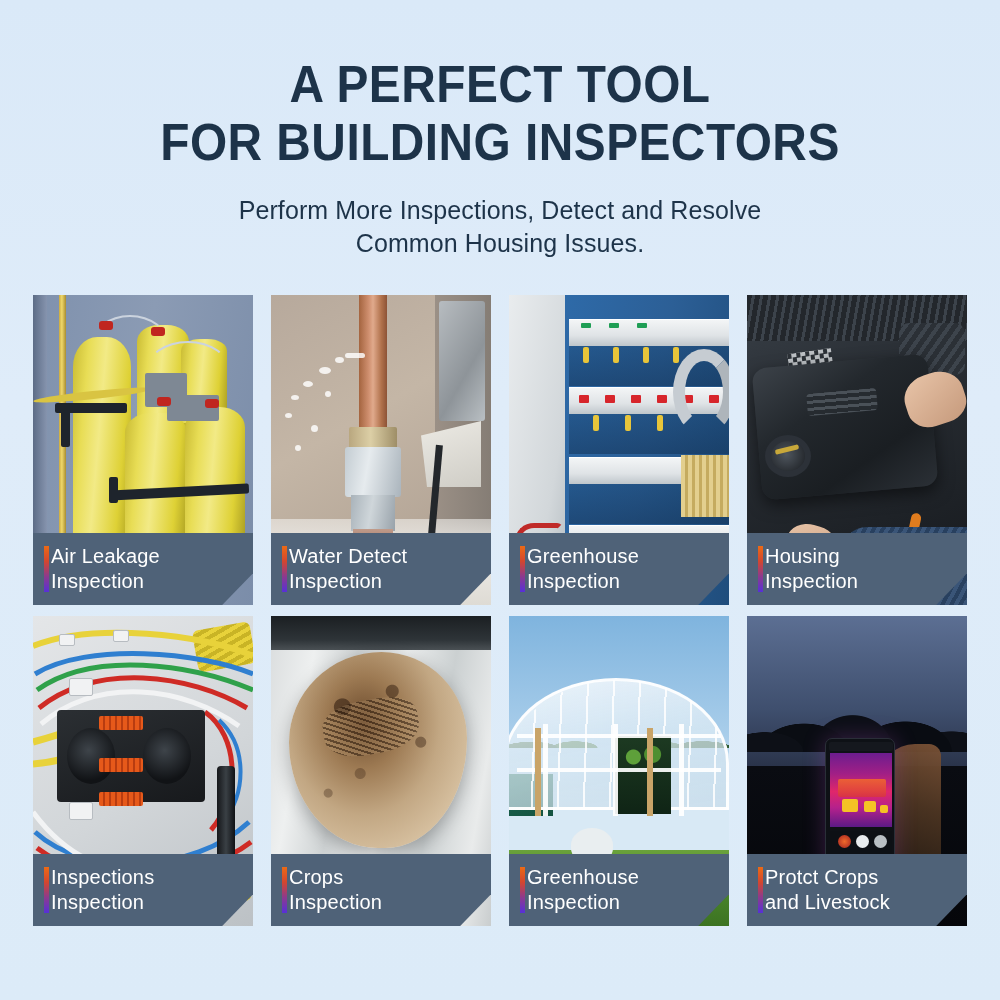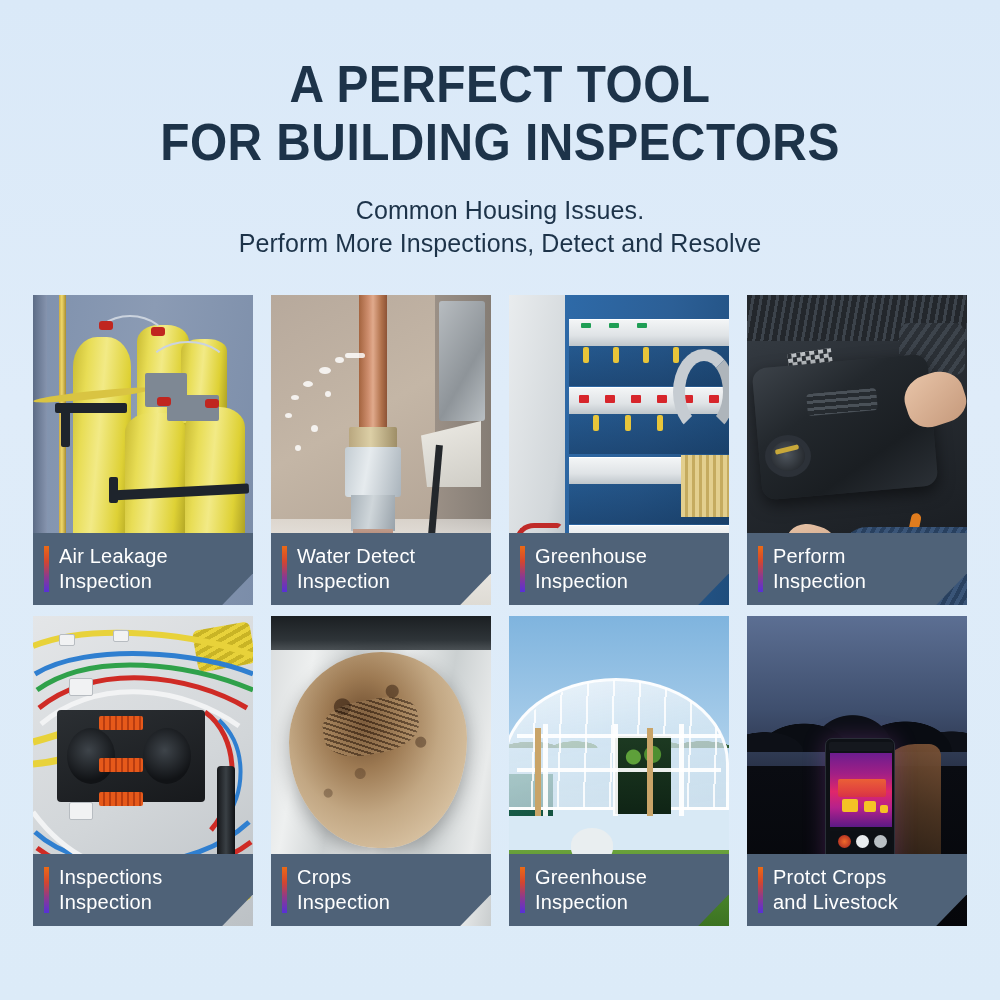--- a/index.html
+++ b/index.html
@@ -78,21 +78,21 @@
     display:flex;
     align-items:center;
     padding-left:11px;
   }
   .accent {
     width:5px; height:46px;
     flex:0 0 5px;
     background:linear-gradient(180deg,#ec6a15 0%, #d4462e 33%, #8d3a8e 66%, #5730d8 100%);
   }
   .caption-text {
-    margin-left:10px;
+    margin-left:2px;
     color:#ffffff;
     font-size:20px;
     line-height:25px;
     font-weight:normal;
     letter-spacing:0.2px;
   }
   .cap-line { display:block; white-space:nowrap; }
 
   
 
@@ -328,22 +328,22 @@
 <body>
 
 <div id="page">
 
   <div class="header">
     <h1 class="title">
       <span class="title-line">A PERFECT TOOL</span>
       <span class="title-line">FOR BUILDING INSPECTORS</span>
     </h1>
     <p class="subtitle">
+      <span class="subtitle-line">Perform More Inspections, Detect and Resolve</span>
       <span class="subtitle-line">Common Housing Issues.</span>
-      <span class="subtitle-line">Perform More Inspections, Detect and Resolve</span>
     </p>
   </div>
 
   <div class="grid">
 
     <div class="card">
       <div class="photo p1">
         <div class="wall-seam"></div>
           <div class="pipe-v"></div>
         <div class="cyl c1"></div>
@@ -460,21 +460,21 @@
         <div class="oilcap"></div>
           <div class="capy"></div>
         <div class="dip"></div>
         <div class="hand h1"></div>
         <div class="sleeve"></div>
         <div class="hand h2"></div>
       </div>
       <div class="caption">
         <span class="accent"></span>
         <span class="caption-text">
-          <span class="cap-line">Perform</span>
+          <span class="cap-line">Housing</span>
           <span class="cap-line">Inspection</span>
         </span>
       </div>
     </div>
 
     <div class="card">
       <div class="photo p5">
         <div class="ybund"></div>
           <div class="ybund2"></div>
         <svg width="220" height="310" viewBox="0 0 220 310" style="position:absolute;inset:0;">

